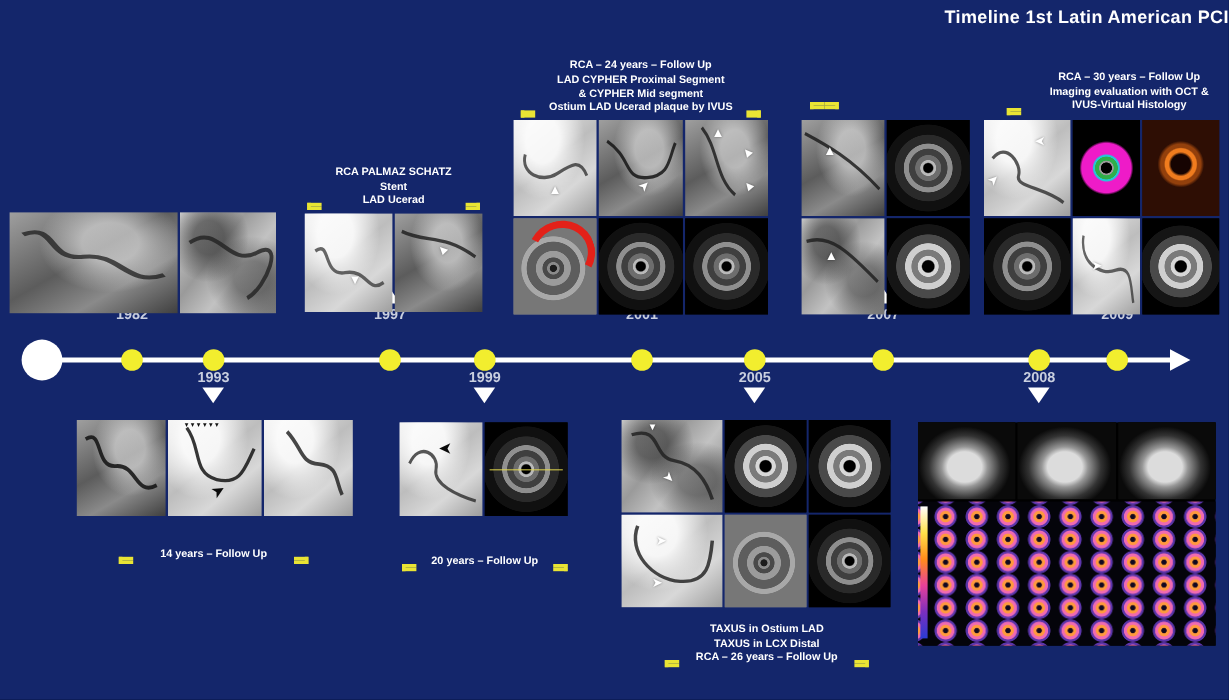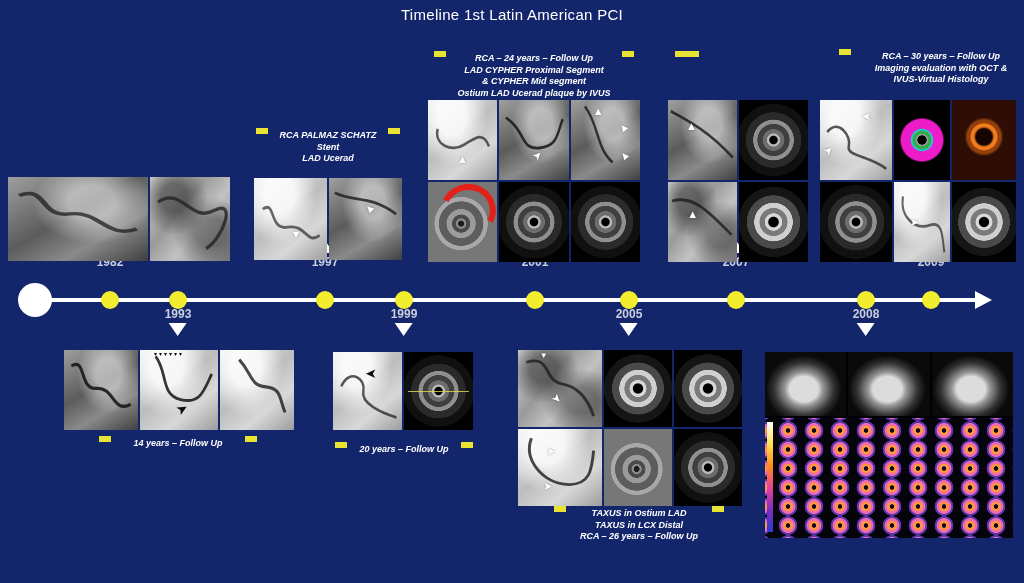--- a/index.html
+++ b/index.html
@@ -1,39 +1,39 @@
 <!DOCTYPE html>
 <html><head>
 <meta charset="utf-8">
 <style>
   html,body{margin:0;padding:0;background:#0b1a4d;}
   .stage{position:relative;width:1024px;height:583px;background:#14266b;
          font-family:"Liberation Sans",sans-serif;overflow:hidden;}
 
-  .title{position:absolute;top:6px;left:0;right:0;text-align:center;
-         color:#ffffff;font-size:15px;font-weight:normal;letter-spacing:.3px;}
+  .title{position:absolute;top:6px;left:0;right:0;text-align:right;
+         color:#ffffff;font-size:15px;font-weight:bold;letter-spacing:.3px;}
 
   
   .tl-line{position:absolute;left:35px;top:298px;width:943px;height:4px;background:#fff;border-radius:2px;}
   .tl-arrow{position:absolute;left:975px;top:291px;width:0;height:0;
             border-left:17px solid #fff;border-top:9px solid transparent;border-bottom:9px solid transparent;}
   .tl-start{position:absolute;left:18px;top:283px;width:34px;height:34px;border-radius:50%;background:#fff;}
   .dot{position:absolute;top:291px;width:18px;height:18px;border-radius:50%;background:#f2ee2e;}
 
   .year-mark{position:absolute;display:flex;flex-direction:column;align-items:center;transform:translateX(-50%);}
   .year-mark.above{top:240px;}
   .year-mark.below{top:307px;}
   .tri-up{width:0;height:0;border-left:9px solid transparent;border-right:9px solid transparent;
           border-bottom:13px solid #fff;margin-bottom:2px;}
   .tri-down{width:0;height:0;border-left:9px solid transparent;border-right:9px solid transparent;
             border-top:13px solid #fff;margin-top:2px;}
   .year-text{color:#c9cfdf;font-size:12px;font-weight:bold;}
 
   
-  .blabel{position:absolute;display:flex;align-items:flex-start;font-style:italic;}
+  .blabel{position:absolute;display:flex;align-items:flex-end;}
   .br{width:9px;}
   .brl{border:3px solid #e9e434;border-right:none;}
   .brr{border:3px solid #e9e434;border-left:none;}
   .bl-text{flex:1;display:flex;flex-direction:column;justify-content:center;text-align:center;
            color:#ffffff;font-size:9px;font-weight:bold;line-height:1.3;padding:2px 4px;}
 
   
   .img-group{position:absolute;display:flex;gap:2px;}
   .grid{position:absolute;display:grid;gap:2px;}
   .panel{position:relative;overflow:hidden;}

